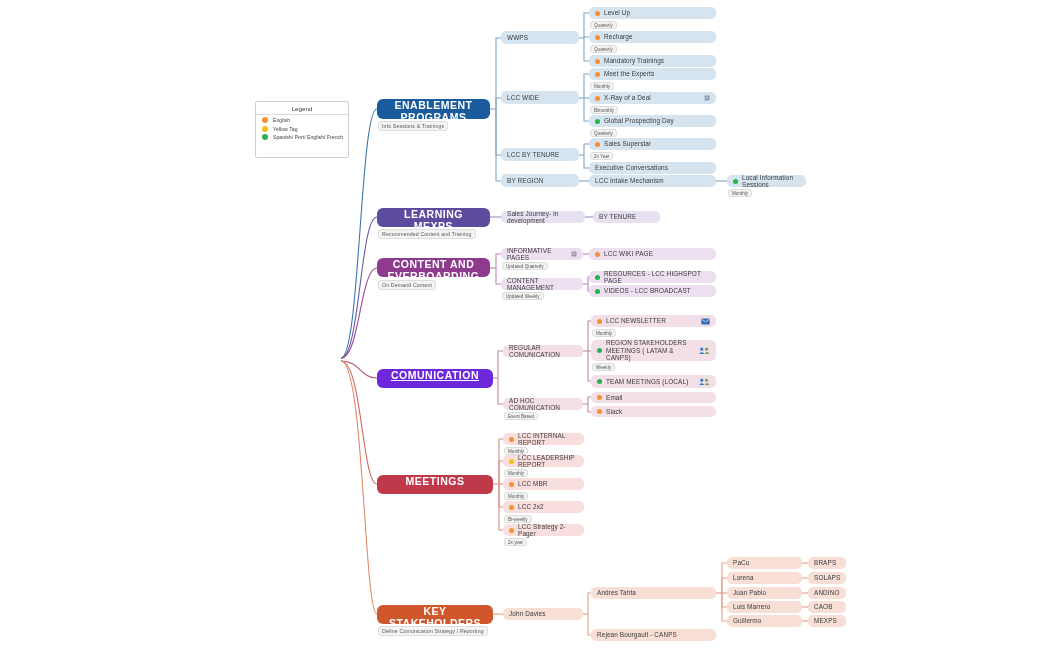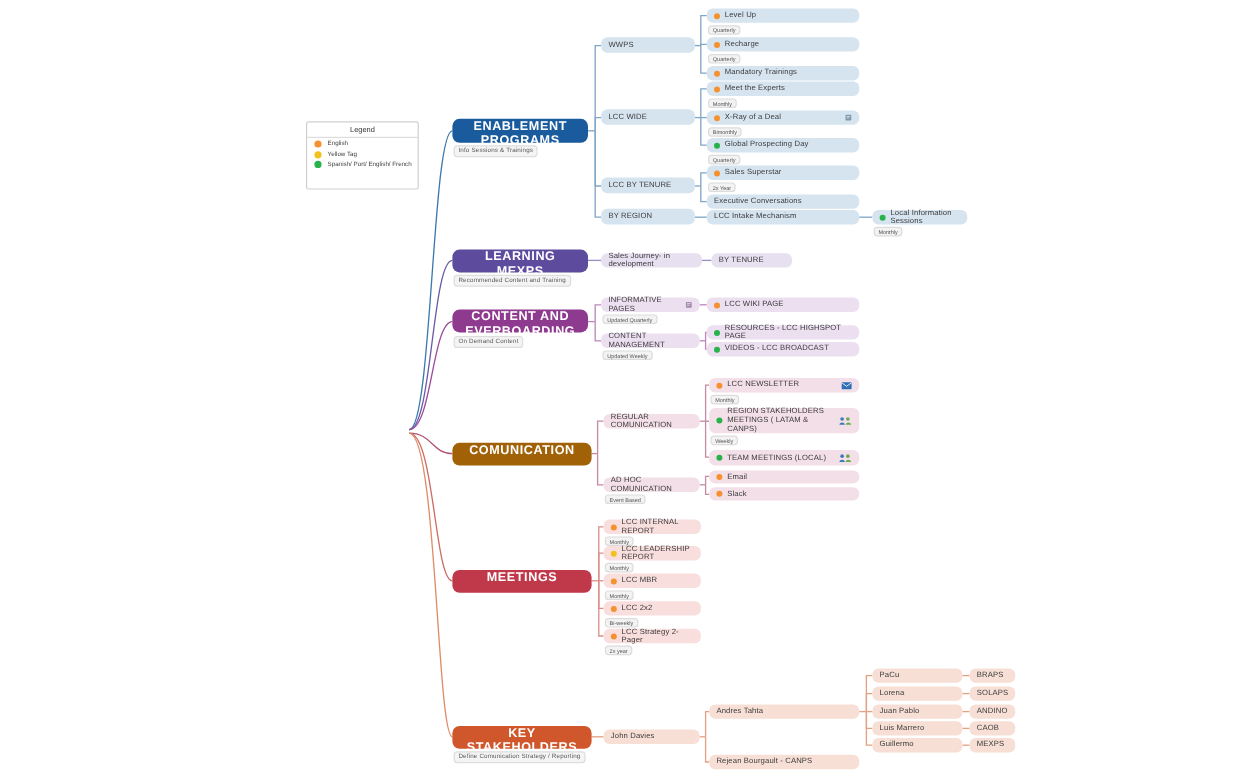--- a/index.html
+++ b/index.html
@@ -287,21 +287,21 @@
   </div>
   <div class="pill p-violet" style="left:589px;top:271px;width:127px;height:12px;">
     <span class="dot d-green"></span>
     <span class="lbl">RESOURCES - LCC HIGHSPOT PAGE</span>
   </div>
   <div class="pill p-violet" style="left:589px;top:285px;width:127px;height:12px;">
     <span class="dot d-green"></span>
     <span class="lbl">VIDEOS - LCC BROADCAST</span>
   </div>
 
-  <div class="node branch" style="left:377px;top:369px;width:116px;height:19px;background:#a16207;">
+  <div class="node branch" style="left:377px;top:369px;width:116px;height:19px;background:#6d28d9;text-decoration:underline;">
     <span class="txt">COMUNICATION</span>
   </div>
 
   <div class="pill p-magenta" style="left:503px;top:345px;width:80px;height:12px;">
     <span class="lbl">REGULAR COMUNICATION</span>
   </div>
   <div class="pill p-magenta" style="left:503px;top:398px;width:80px;height:12px;">
     <span class="lbl">AD HOC COMUNICATION</span>
   </div>
   <div class="tag" style="left:504px;top:412px;">Event Based</div>

